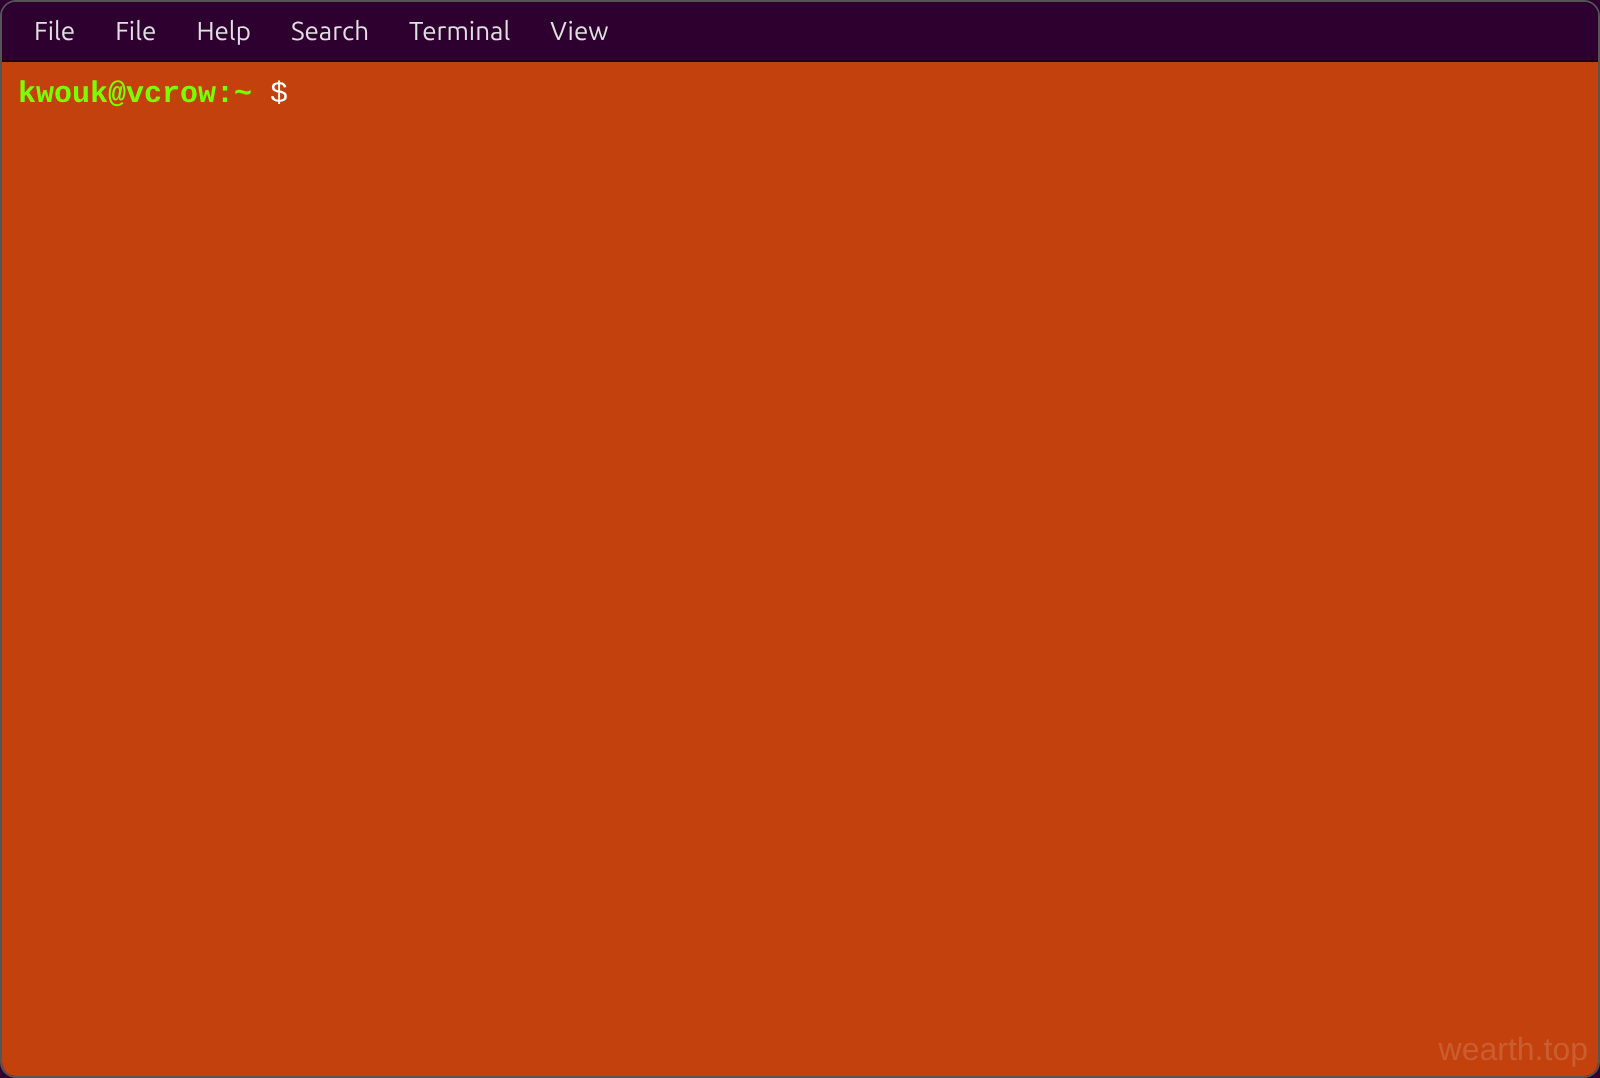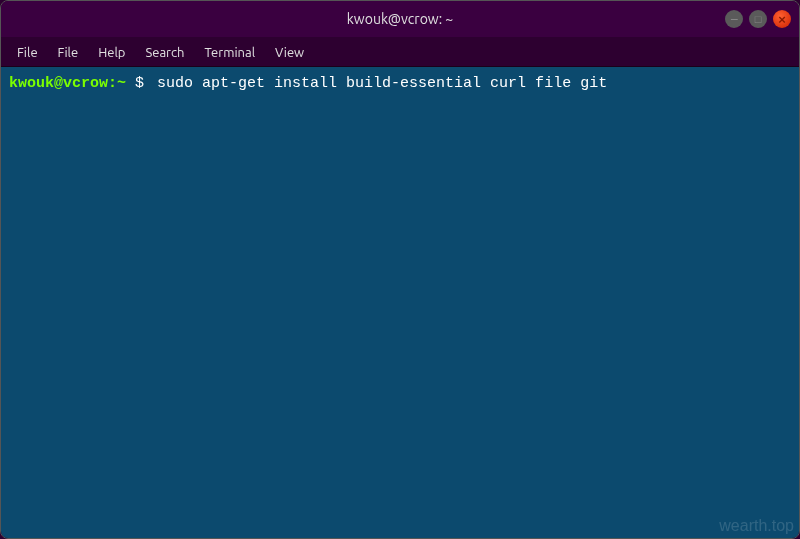--- a/index.html
+++ b/index.html
@@ -117,21 +117,21 @@
       color: #e0e0e0;
       font-family: 'Ubuntu', 'DejaVu Sans', sans-serif;
       font-size: 13px;
       padding: 4px 10px;
       cursor: pointer;
       border-radius: 3px;
     }
 
     .terminal-body {
       flex: 1;
-      background: #0c4a6e;
+      background: #c2410c;
       padding: 6px 8px;
       overflow: hidden;
     }
 
     .terminal-line {
       display: flex;
       align-items: baseline;
       font-size: 15px;
       line-height: 1.5;
     }
@@ -162,42 +162,33 @@
       color: rgba(255,255,255,0.15);
       font-size: 16px;
       font-family: sans-serif;
     }
   </style>
 </head>
 <body>
 
 <div class="window">
 
-  <div class="title-bar">
-    <span class="title-bar-title">kwouk@vcrow: ~</span>
-    <div class="window-controls">
-      <button class="btn-minimize"></button>
-      <button class="btn-maximize"></button>
-      <button class="btn-close"></button>
-    </div>
-  </div>
 
   <div class="menu-bar">
     <span class="menu-item">File</span>
     <span class="menu-item">File</span>
     <span class="menu-item">Help</span>
     <span class="menu-item">Search</span>
     <span class="menu-item">Terminal</span>
     <span class="menu-item">View</span>
   </div>
 
   <div class="terminal-body">
     <div class="terminal-line">
       <span class="prompt-user">kwouk@vcrow:</span>
       <span class="prompt-path">~</span>
       <span class="prompt-symbol">&nbsp;$&nbsp;</span>
-      <span class="command-text">sudo apt-get install build-essential curl file git</span>
     </div>
   </div>
 
 </div>
 
 <div class="watermark">wearth.top</div>
 
 </body></html>

